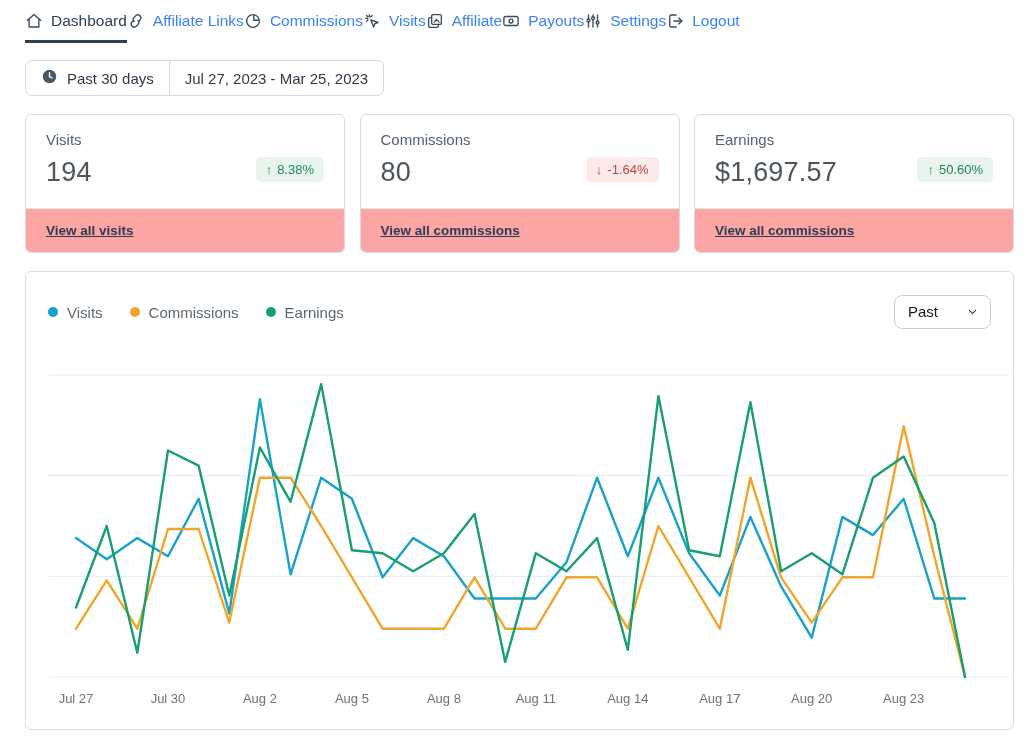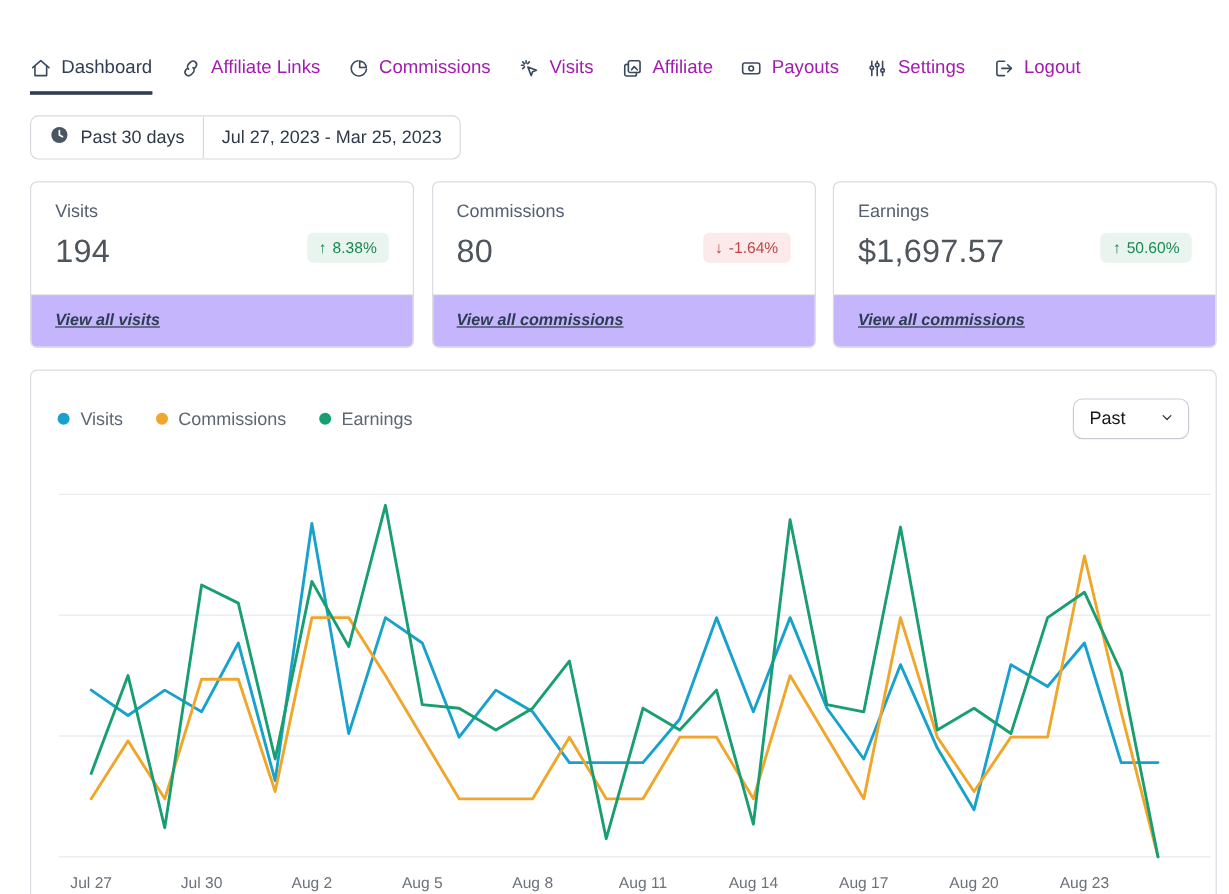--- a/index.html
+++ b/index.html
@@ -1,40 +1,40 @@
 <!DOCTYPE html>
 <html><head>
 <meta charset="utf-8">
 <style>
   * { margin:0; padding:0; box-sizing:border-box; }
   html,body { width:1024px; height:745px; background:#fff; font-family:"Liberation Sans", sans-serif; overflow:hidden; }
 
   
-  .nav { display:flex; gap:23px; padding:12px 0 0 25px; align-items:flex-start;margin-top:36px; }
-  .nav-item { display:flex; align-items:center; gap:8px; font-size:15.5px; color:#a21caf; padding-bottom:10px; cursor:pointer; border-bottom:3px solid transparent; }
+  .nav { display:flex; padding:12px 0 0 25px; align-items:flex-start; }
+  .nav-item { display:flex; align-items:center; gap:8px; font-size:15.5px; color:#3b82f6; padding-bottom:10px; cursor:pointer; border-bottom:3px solid transparent; }
   .nav-item.active { color:#2f3e52; border-bottom-color:#2f3e52; font-weight:400; }
   .nav-item svg { display:block; }
 
   
   .filter-row { margin:17px 0 0 25px; }
   .filter-pill { display:inline-flex; border:1px solid #d6d9df; border-radius:7px; overflow:hidden; background:#fff;justify-content:center; }
   .filter-seg { display:flex; align-items:center; gap:9px; padding:7px 15px; font-size:15px; color:#2f3a48; cursor:pointer; }
   .filter-seg + .filter-seg { border-left:1px solid #d6d9df; }
 
   
   .cards { display:flex; gap:14.5px; margin:18px 0 0 25px; width:989px; }
   .card { width:320px; border:1px solid #d9dce1; border-radius:6px; overflow:hidden; background:#fff; }
   .card-body { padding:16px 20px 20px; }
   .card-title { font-size:15px; color:#546070; margin-bottom:9px; }
   .card-row { display:flex; align-items:flex-start; justify-content:space-between; }
   .card-value { font-size:27px; color:#4e555c; font-weight:500; letter-spacing:.2px; }
   .badge { font-size:13px; padding:5px 10px; border-radius:5px; display:inline-flex; gap:5px; align-items:center; }
   .badge.up { color:#1d8a55; background:#e8f4ed; }
   .badge.down { color:#bb4742; background:#fbeae9; }
-  .card-footer { border-top:1px solid #e4e7ea; background:#c4b5fd; padding:12px 20px 13px;font-style:italic; }
+  .card-footer { border-top:1px solid #e4e7ea; background:#fca5a5; padding:12px 20px 13px; }
   .card-link { font-size:13.5px; font-weight:700; color:#2d3c50; text-decoration:underline; cursor:pointer; }
 
   
   .chart-card { margin:18px 0 0 25px; width:989px; height:459px; border:1px solid #d9dce1; border-radius:6px; background:#fff; }
   .chart-header { display:flex; justify-content:space-between; align-items:center; padding:20px 22px 0 22px; height:60px; }
   .legend { display:flex; gap:27px; align-items:center; }
   .legend-item { display:flex; gap:9px; align-items:center; font-size:15px; color:#5d6771; cursor:pointer; }
   .legend-dot { width:10px; height:10px; border-radius:50%; background:#999; }
   .interval-select { display:flex; align-items:center; justify-content:space-between; gap:10px; border:1px solid #c8cdd5; border-radius:8px; padding:7px 12px 8px 13px; min-width:97px; font-size:15px; color:#15181c; cursor:pointer; background:#fff; }
   #chart-svg { display:block; margin-top:7px; }

